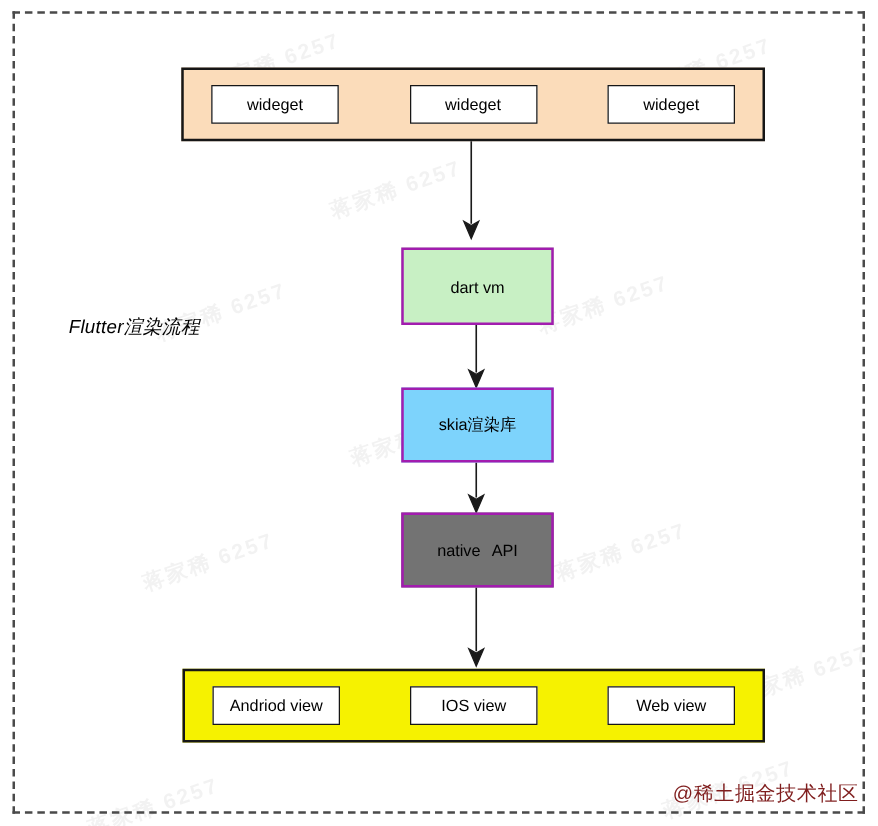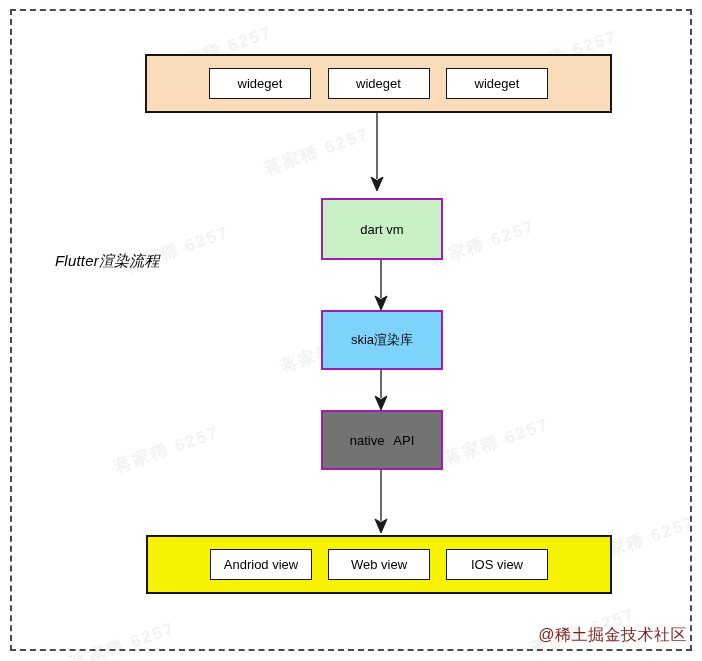--- a/index.html
+++ b/index.html
@@ -20,21 +20,21 @@
   .page-title {
     position: absolute; left: 55px; top: 252px;
     font-size: 15px; font-weight: 500; color: #000000;
     letter-spacing: 0.2px; white-space: nowrap; font-style: italic;
   }
 
   .layer-container {
     position: absolute; height: 59px;
     border: 2px solid #161616;
     display: flex; align-items: center; justify-content: space-between;
-    padding: 0 62px;
+    padding: 0 22px;
   }
   .widget-layer { left: 145px; top: 54px; width: 467px; background: #fbdcba; }
   .platform-layer { left: 146px; top: 535px; width: 466px; background: #f6f200; }
 
   .white-box {
     width: 102px; height: 31px; background: #ffffff;
     border: 1.5px solid #161616;
     display: flex; align-items: center; justify-content: center;
     font-size: 13px; color: #000000; white-space: nowrap;
   }
@@ -120,19 +120,19 @@
   </div>
   <div class="flow-node node-skia">
     <span>skia渲染库</span>
   </div>
   <div class="flow-node node-native">
     <span class="wide-gap">native API</span>
   </div>
 
   <div class="layer-container platform-layer">
     <div class="white-box">Andriod view</div>
+    <div class="white-box">IOS view</div>
     <div class="white-box">Web view</div>
-    <div class="white-box">IOS view</div>
   </div>
 
   <div class="credit">@稀土掘金技术社区</div>
 
 </div>
 
 </body></html>

